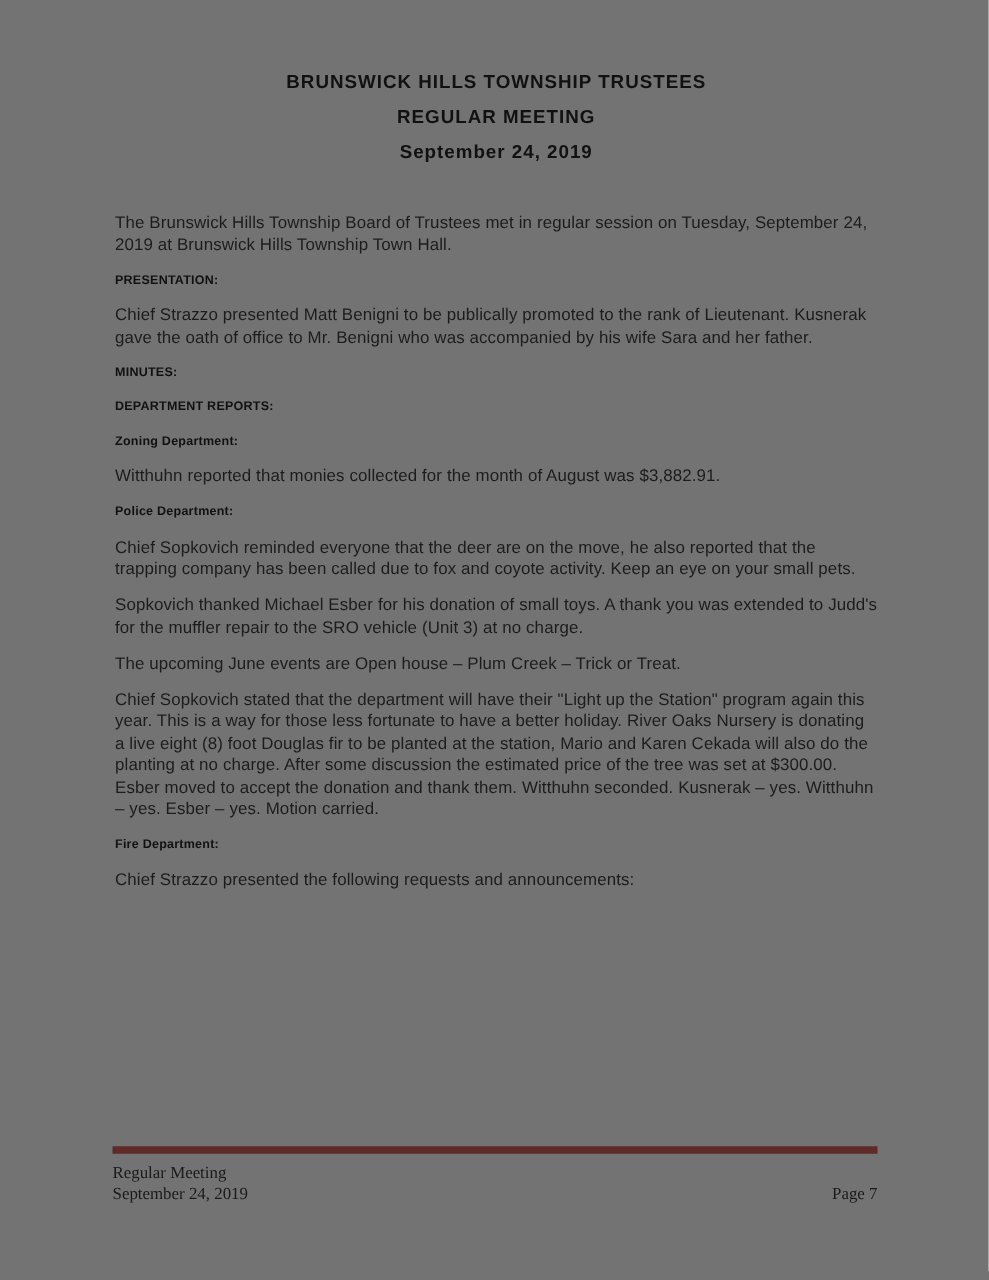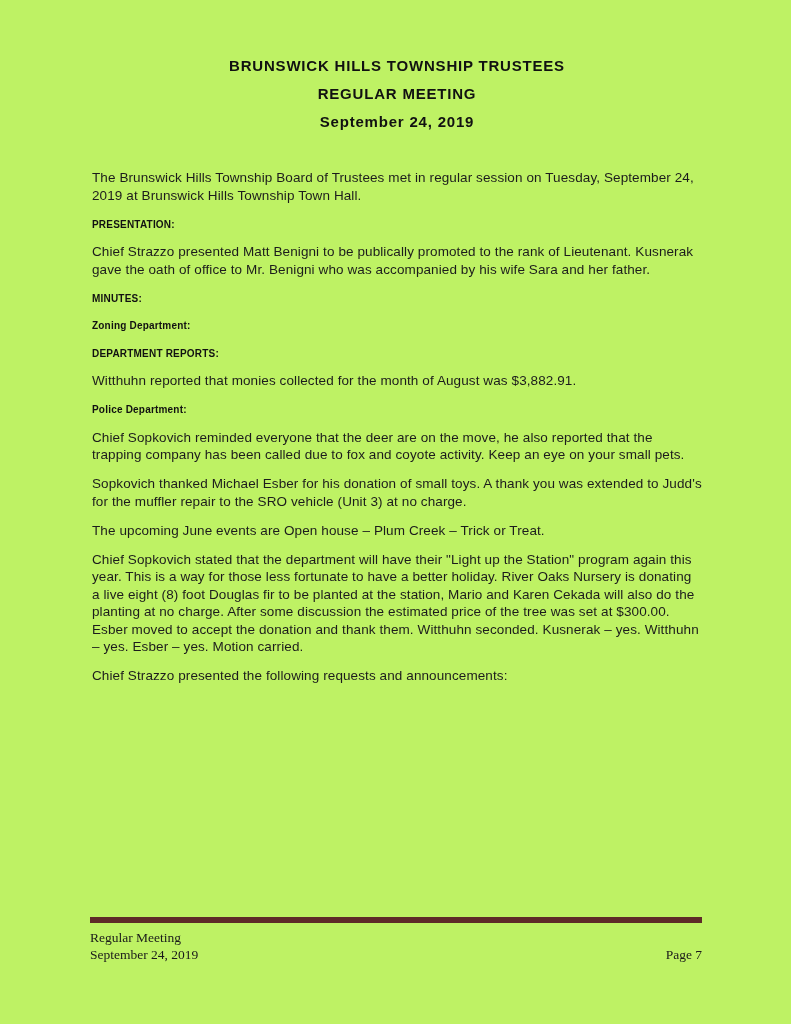--- a/index.html
+++ b/index.html
@@ -7,21 +7,21 @@
     width: 791px;
     height: 1024px;
     background: #ffffff;
     font-family: "Liberation Sans", sans-serif;
     color: #1c1c1c;
   }
   .page {
     position: relative;
     width: 791px;
     height: 1024px;
-    background: #bef264;
+    background: #737373;
     overflow: hidden;
   }
   .content {
     position: absolute;
     left: 92px;
     top: 58px;
     width: 610px;
   }
   .title-block {
     text-align: center;
@@ -83,28 +83,29 @@
     <div class="title-block">
       <div class="title-line">BRUNSWICK HILLS TOWNSHIP TRUSTEES</div>
       <div class="title-line">REGULAR MEETING</div>
       <div class="title-line">September 24, 2019</div>
     </div>
 
     <div class="para">The Brunswick Hills Township Board of Trustees met in regular session on Tuesday, September 24, 2019 at Brunswick Hills Township Town Hall.</div>
     <div class="heading">PRESENTATION:</div>
     <div class="para">Chief Strazzo presented Matt Benigni to be publically promoted to the rank of Lieutenant. Kusnerak gave the oath of office to Mr. Benigni who was accompanied by his wife Sara and her father.</div>
     <div class="heading">MINUTES:</div>
+    <div class="heading">DEPARTMENT REPORTS:</div>
     <div class="heading">Zoning Department:</div>
-    <div class="heading">DEPARTMENT REPORTS:</div>
     <div class="para">Witthuhn reported that monies collected for the month of August was $3,882.91.</div>
     <div class="heading">Police Department:</div>
     <div class="para">Chief Sopkovich reminded everyone that the deer are on the move, he also reported that the trapping company has been called due to fox and coyote activity. Keep an eye on your small pets.</div>
     <div class="para">Sopkovich thanked Michael Esber for his donation of small toys. A thank you was extended to Judd's for the muffler repair to the SRO vehicle (Unit 3) at no charge.</div>
     <div class="para">The upcoming June events are Open house – Plum Creek – Trick or Treat.</div>
     <div class="para">Chief Sopkovich stated that the department will have their "Light up the Station" program again this year. This is a way for those less fortunate to have a better holiday. River Oaks Nursery is donating a live eight (8) foot Douglas fir to be planted at the station, Mario and Karen Cekada will also do the planting at no charge. After some discussion the estimated price of the tree was set at $300.00. Esber moved to accept the donation and thank them. Witthuhn seconded. Kusnerak – yes. Witthuhn – yes. Esber – yes. Motion carried.</div>
+    <div class="heading">Fire Department:</div>
     <div class="para">Chief Strazzo presented the following requests and announcements:</div>
 
   </div>
 
   <div class="footer">
     <div class="footer-rule" style="background: rgb(94, 43, 40);"></div>
     <div class="footer-row">
       <div class="footer-left">
         <div>Regular Meeting</div>
         <div>September 24, 2019</div>

